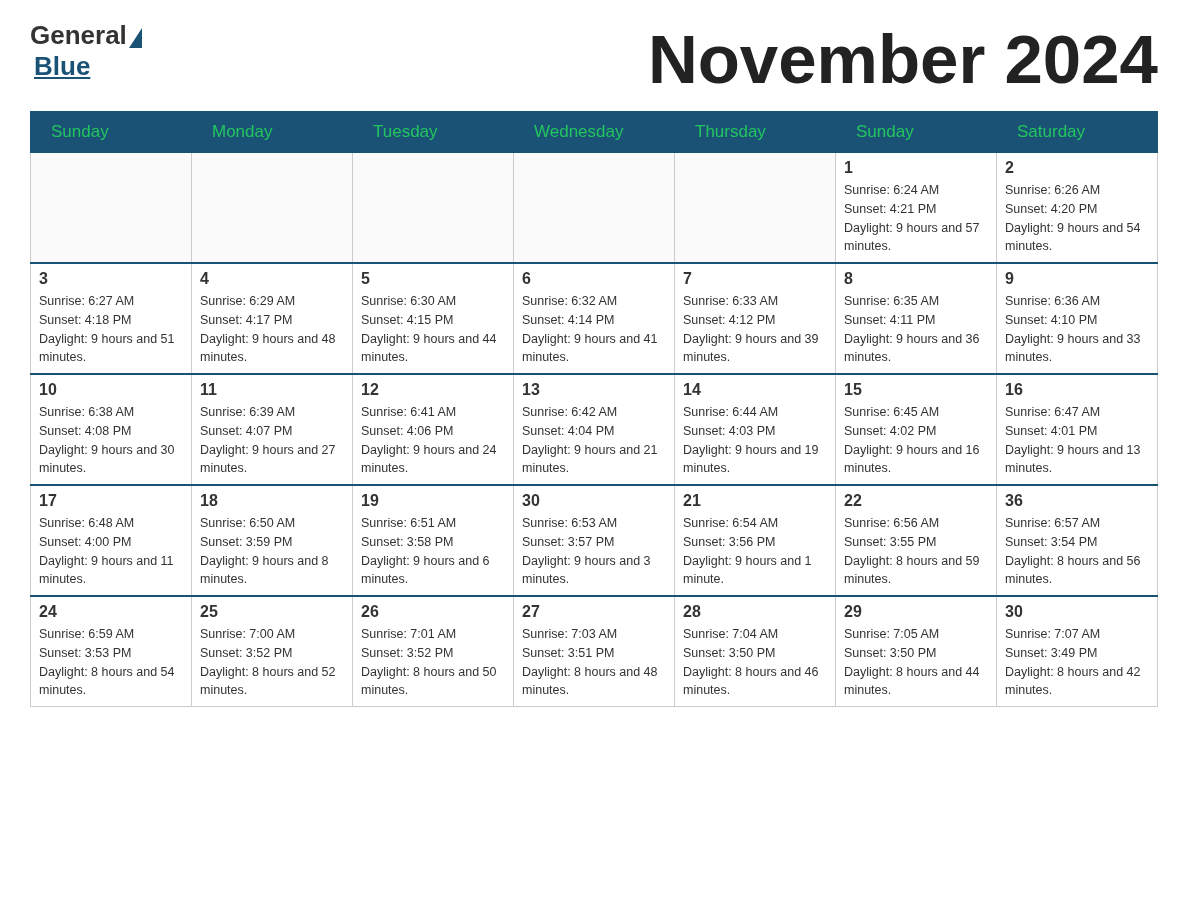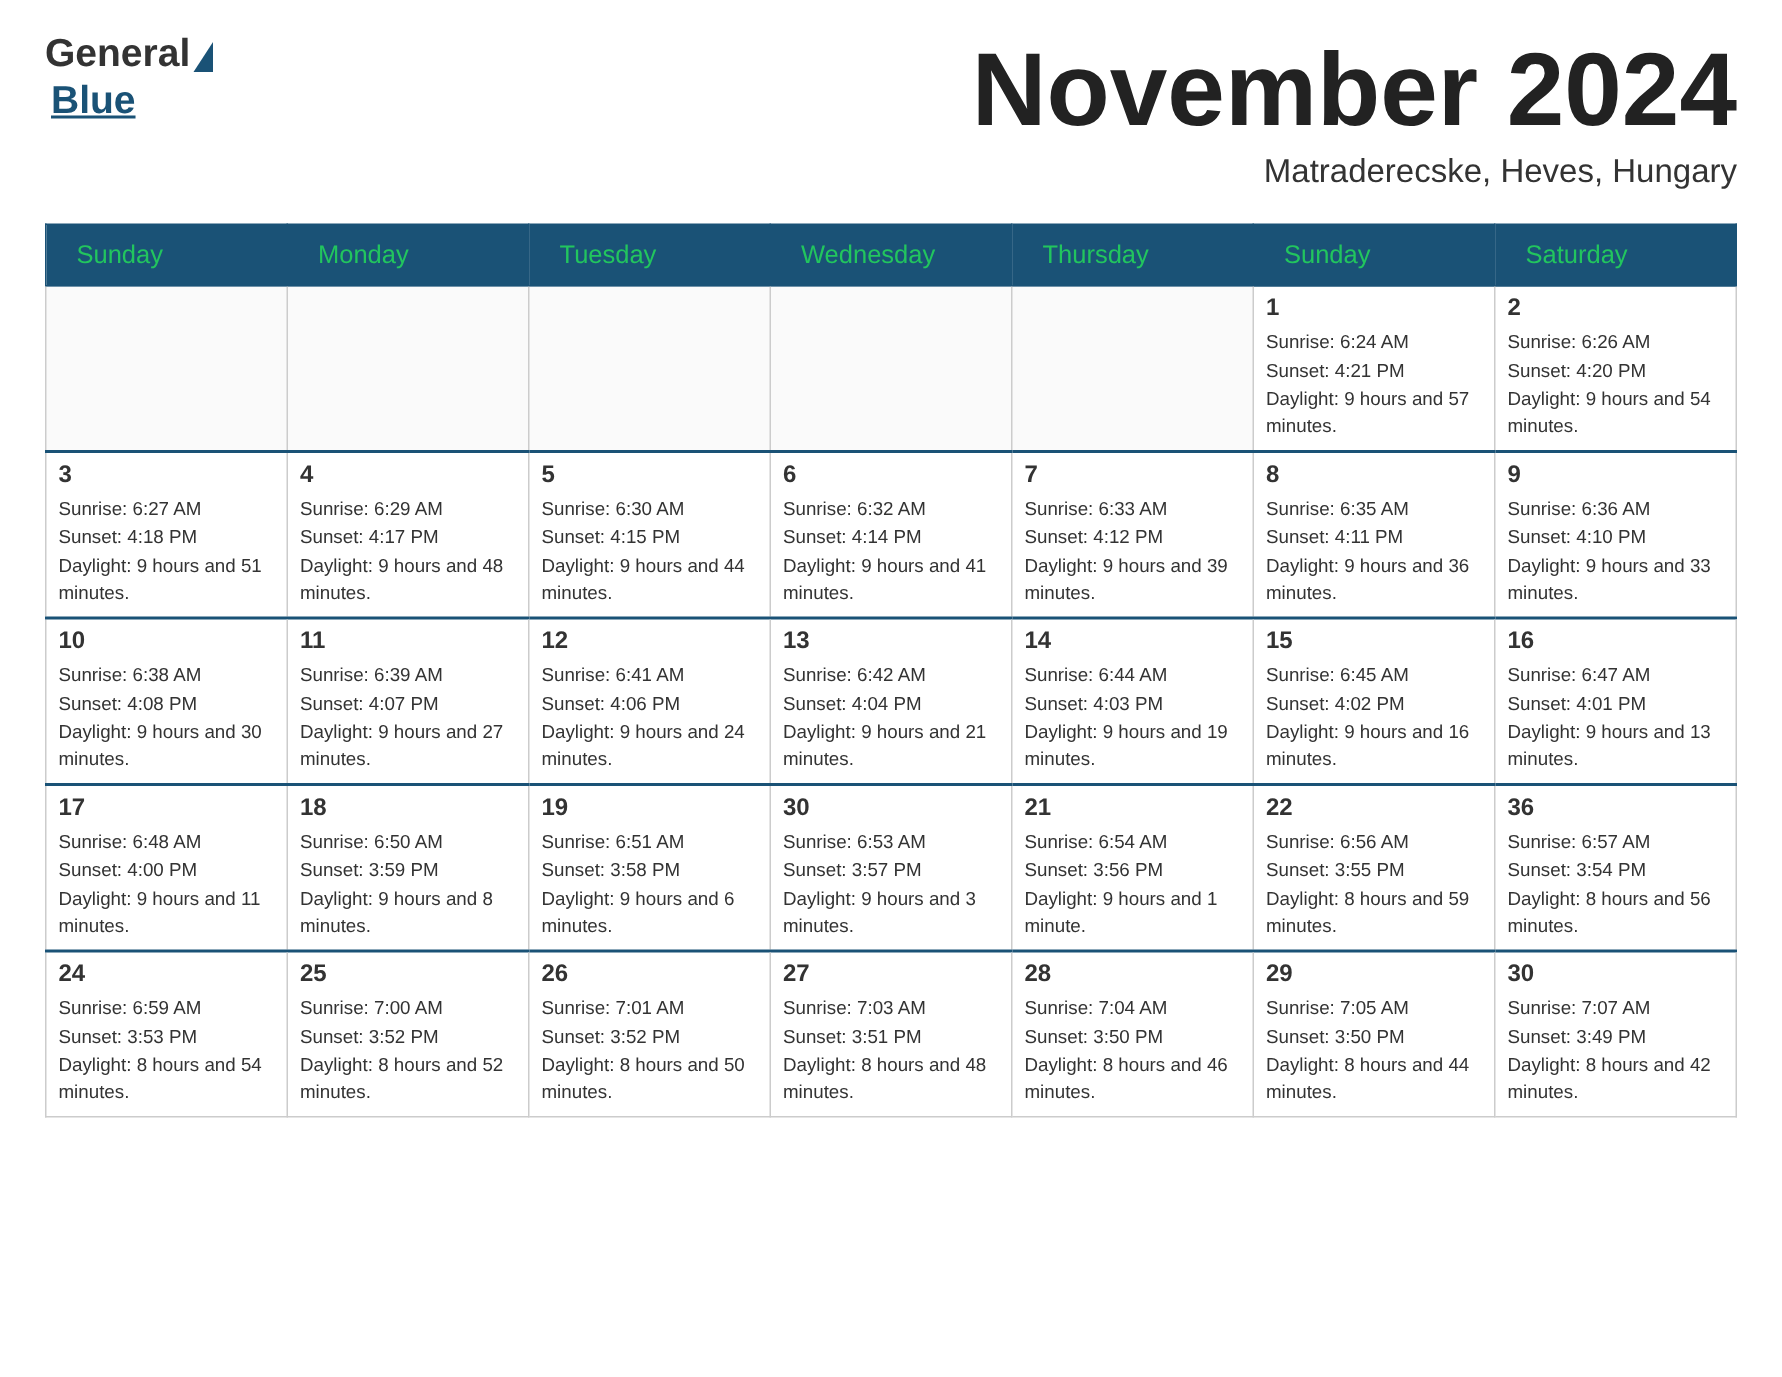--- a/index.html
+++ b/index.html
@@ -7,21 +7,21 @@
       font-family: Arial, sans-serif;
       background: #fff;
       width: 1188px;
       min-height: 918px;
       padding: 20px 30px;
     }
     .header {
       display: flex;
       justify-content: space-between;
       align-items: flex-start;
-      margin-bottom: 22px;
+      margin-bottom: 12px;
     }
     .logo {
       display: flex;
       align-items: center;
       gap: 4px;
     }
     .logo-text-general {
       font-size: 26px;
       font-weight: bold;
       color: #333;
@@ -103,21 +103,20 @@
           <div style="width:0; height:0; border-left:13px solid transparent; border-right:0px solid transparent; border-bottom:20px solid #1a5276;"></div>
         </div>
       </div>
       <div style="margin-left: 4px;">
         <span class="logo-blue">Blue</span>
       </div>
     </div>
   </div>
   <div class="title-area">
     <div class="month-title">November 2024</div>
-    <div class="location-title">Matraderecske, Heves, Hungary</div>
   </div>
 </div>
 
 <table class="calendar">
   <thead>
     <tr>
       <th>Sunday</th>
       <th>Monday</th>
       <th>Tuesday</th>
       <th>Wednesday</th>

